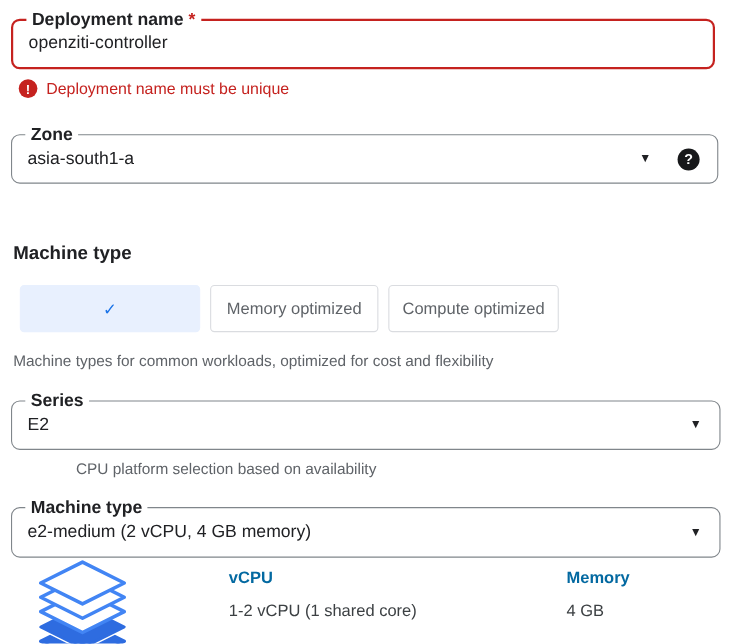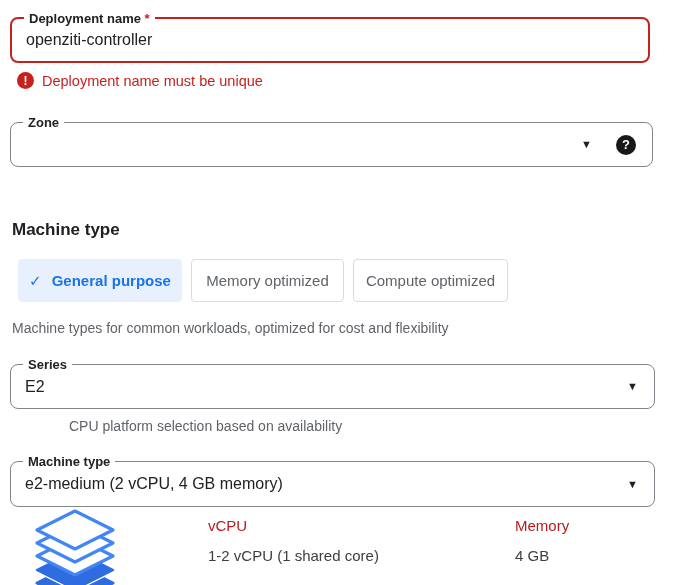--- a/index.html
+++ b/index.html
@@ -4,21 +4,21 @@
 <style>
   * { margin:0; padding:0; box-sizing:border-box; }
   html,body { width:680px; height:585px; background:#ffffff; overflow:hidden;
               font-family:"Liberation Sans","DejaVu Sans",sans-serif; color:#202124; }
 
   
   .field { position:absolute; border:1px solid #80868b; border-radius:8px;
            display:flex; align-items:center; padding:0 14px; background:#fff; }
   .field.error { border:2px solid #c5221f; }
   .flabel { position:absolute; top:-9px; left:12px; background:#fff; padding:0 5px;
-            font-size:13px; font-weight:bold; color:#202124; line-height:17px; white-space:nowrap; }
+            font-size:16px; font-weight:bold; color:#202124; line-height:17px; white-space:nowrap; }
   .flabel .req { color:#c5221f; }
   .fvalue { font-size:16px; color:#202124; white-space:nowrap; overflow:hidden; }
   .fvalue input { border:none; outline:none; background:transparent; font:inherit;
                   color:inherit; width:560px; padding:0; }
   .spacer { flex:1; }
   .caret { font-size:11px; color:#202124; line-height:1; user-select:none; }
 
   
   .error-row { position:absolute; left:17px; top:72px; display:flex; align-items:center; gap:8px; }
   .error-dot { width:17px; height:17px; border-radius:50%; background:#c5221f; color:#fff;
@@ -37,21 +37,21 @@
 
   
   .tabs { position:absolute; left:18px; top:259px; display:flex; gap:9px; }
   .tab { height:43px; display:flex; align-items:center; justify-content:center; gap:10px;
          border-radius:4px; font-size:15px; cursor:pointer; }
   .tab.selected { background:#e8f0fe; color:#1a73e8; font-weight:bold; border:1px solid #e8f0fe; }
   .tab.plain { background:#fff; color:#5f6368; border:1px solid #dadce0; }
   .tab .check { font-size:15px; font-weight:bold; color:#1a73e8; }
 
   
-  .spec-h { position:absolute; font-size:15px; font-weight:normal; color:#b91c1c; }
+  .spec-h { position:absolute; font-size:15px; font-weight:bold; color:#0369a1; }
   .spec-v { position:absolute; font-size:15px; color:#3c4043; }
   .spec-icon { position:absolute; left:33px; top:509px; width:84px; height:76px; overflow:hidden; }
 </style>
 </head>
 <body>
 
 <div class="field error" style="left:10px; top:17px; width:640px; height:46px;">
   <span class="flabel">
     <span>Deployment name</span>
     <span class="req">*</span>
@@ -61,31 +61,31 @@
   </span>
 </div>
 
 <div class="error-row">
   <span class="error-dot">!</span>
   <span class="error-text">Deployment name must be unique</span>
 </div>
 
 <div class="field" style="left:10px; top:122px; width:643px; height:45px; padding-right:12px;">
   <span class="flabel">Zone</span>
+  <span class="fvalue">asia-south1-a</span>
   <span class="spacer"></span>
   <span class="caret" style="margin-right:24px;">▼</span>
   <span class="help-dot" style="margin-right:4px;">?</span>
 </div>
 
 <div class="heading">Machine type</div>
 
 <div class="tabs">
   <div class="tab selected" style="width:164px;">
     <span class="check">✓</span>
-    <span>General purpose</span>
   </div>
   <div class="tab plain" style="width:153px;">
     <span>Memory optimized</span>
   </div>
   <div class="tab plain" style="width:155px;">
     <span>Compute optimized</span>
   </div>
 </div>
 
 <div class="gray-text" style="left:12px; top:320px;">Machine types for common workloads, optimized for cost and flexibility</div>

